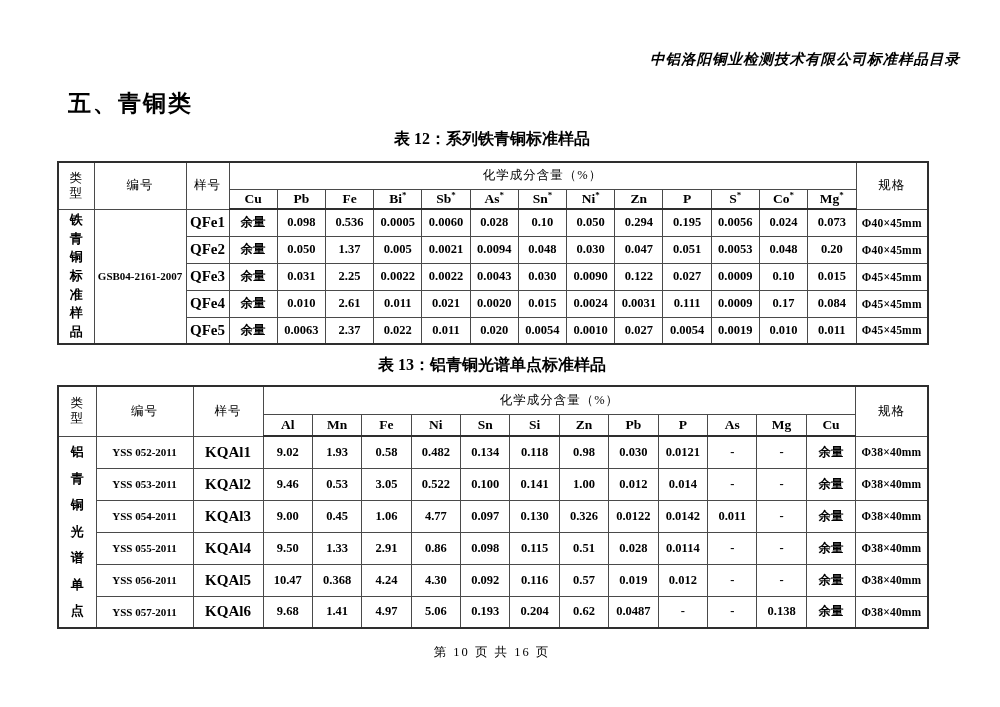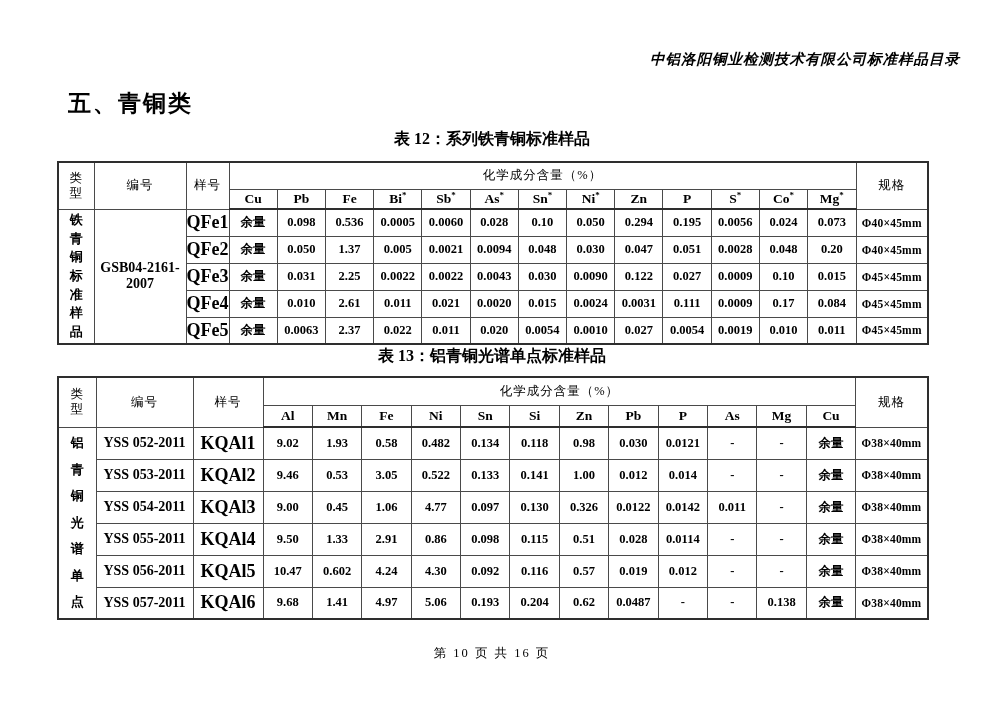--- a/index.html
+++ b/index.html
@@ -4,40 +4,40 @@
 <style>
   html,body{margin:0;padding:0;background:#ffffff;}
   .page{position:relative;width:1000px;height:707px;background:#ffffff;color:#000;
         font-family:"Liberation Serif","DejaVu Serif",serif;overflow:hidden;}
   .doc-header{position:absolute;top:50px;right:40px;font-size:14.5px;font-weight:bold;
         font-style:italic;letter-spacing:1px;}
   .section-title{position:absolute;top:88px;left:68px;font-size:23px;font-weight:bold;
         letter-spacing:2px;}
   .content{position:absolute;left:57px;top:128px;width:870px;}
   .table-title{text-align:center;font-size:16px;font-weight:bold;line-height:22px;margin-bottom:11px;}
-  .t13-title{margin-bottom:9px;}
+  .t13-title{margin-top:9px;margin-bottom:9px;}
   table{border-collapse:collapse;table-layout:fixed;width:870px;border:2px solid #2e2e2e;}
   th,td{border:1px solid #4a4a4a;text-align:center;vertical-align:middle;padding:0;overflow:hidden;}
   thead tr:last-child th{border-bottom-width:2px;border-bottom-color:#2e2e2e;}
   .r1{height:27px;} .r2{height:20px;}
   #t13 .r1{height:28px;} #t13 .r2{height:22px;}
   #t12 tbody tr{height:27px;} #t13 tbody tr{height:32px;}
   .cjk{font-weight:normal;font-size:12.5px;letter-spacing:1px;}
   .typehead{line-height:15px;}
   .elem{font-size:13.5px;font-weight:bold;font-family:"Liberation Serif",serif;}
   sup.star{font-size:9px;line-height:0;}
   .num{font-size:12.5px;font-weight:bold;font-family:"Liberation Serif",serif;}
-  .samp{font-size:18px;font-weight:bold;}
-  .code{font-size:14px;font-weight:bold;}
+  .samp{font-size:15px;font-weight:bold;}
+  .code{font-size:11px;font-weight:bold;}
   .spec{font-size:11.5px;font-weight:bold;letter-spacing:0.2px;}
   .vert{font-size:13px;font-weight:bold;}
   .vert span{display:block;}
   .v12 span{line-height:18.6px;}
   .v13 span{line-height:26.5px;}
-  .page-footer{text-align:center;font-size:12.5px;margin-top:25px;letter-spacing:2px;}
+  .page-footer{text-align:center;font-size:12.5px;margin-top:15px;letter-spacing:2px;}
 </style>
 </head>
 <body>
 
 <div class="page">
   <div class="doc-header">中铝洛阳铜业检测技术有限公司标准样品目录</div>
   <div class="section-title">五、青铜类</div>
   <div class="content">
     <div class="table-title">表 12：系列铁青铜标准样品</div>
     <table id="t12">
@@ -120,21 +120,21 @@
             <td class="num">余量</td>
             <td class="num">0.050</td>
             <td class="num">1.37</td>
             <td class="num">0.005</td>
             <td class="num">0.0021</td>
             <td class="num">0.0094</td>
             <td class="num">0.048</td>
             <td class="num">0.030</td>
             <td class="num">0.047</td>
             <td class="num">0.051</td>
-            <td class="num">0.0028</td>
+            <td class="num">0.0053</td>
             <td class="num">0.048</td>
             <td class="num">0.20</td>
             <td class="spec">Φ40×45mm</td>
           </tr>
           <tr>
             <td class="samp">QFe3</td>
             <td class="num">余量</td>
             <td class="num">0.031</td>
             <td class="num">2.25</td>
             <td class="num">0.0022</td>
@@ -258,21 +258,21 @@
             <td class="num">余量</td>
             <td class="spec">Φ38×40mm</td>
           </tr>
           <tr>
             <td class="code">YSS 053-2011</td>
             <td class="samp">KQAl2</td>
             <td class="num">9.46</td>
             <td class="num">0.53</td>
             <td class="num">3.05</td>
             <td class="num">0.522</td>
-            <td class="num">0.133</td>
+            <td class="num">0.100</td>
             <td class="num">0.141</td>
             <td class="num">1.00</td>
             <td class="num">0.012</td>
             <td class="num">0.014</td>
             <td class="num">-</td>
             <td class="num">-</td>
             <td class="num">余量</td>
             <td class="spec">Φ38×40mm</td>
           </tr>
           <tr>
@@ -306,21 +306,21 @@
             <td class="num">0.0114</td>
             <td class="num">-</td>
             <td class="num">-</td>
             <td class="num">余量</td>
             <td class="spec">Φ38×40mm</td>
           </tr>
           <tr>
             <td class="code">YSS 056-2011</td>
             <td class="samp">KQAl5</td>
             <td class="num">10.47</td>
-            <td class="num">0.602</td>
+            <td class="num">0.368</td>
             <td class="num">4.24</td>
             <td class="num">4.30</td>
             <td class="num">0.092</td>
             <td class="num">0.116</td>
             <td class="num">0.57</td>
             <td class="num">0.019</td>
             <td class="num">0.012</td>
             <td class="num">-</td>
             <td class="num">-</td>
             <td class="num">余量</td>

